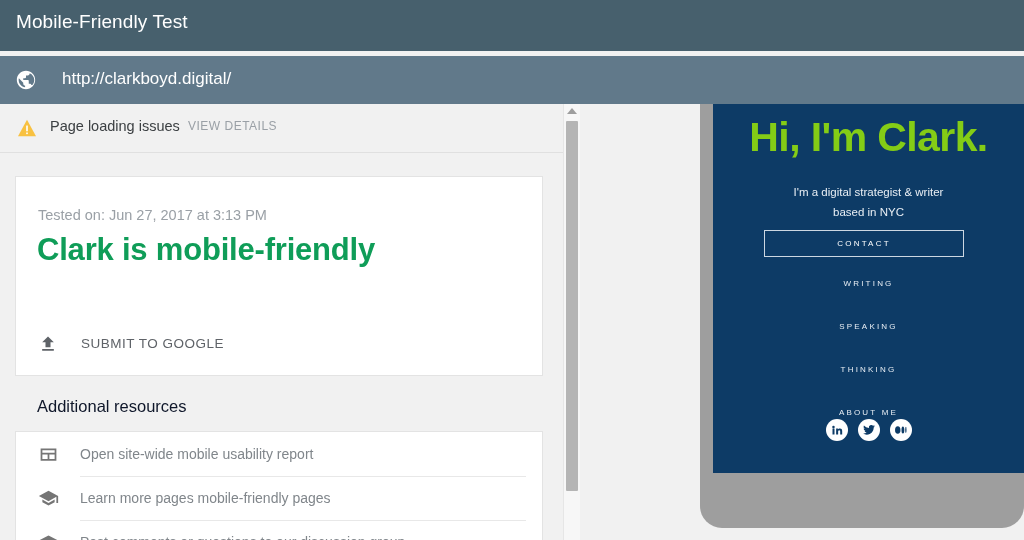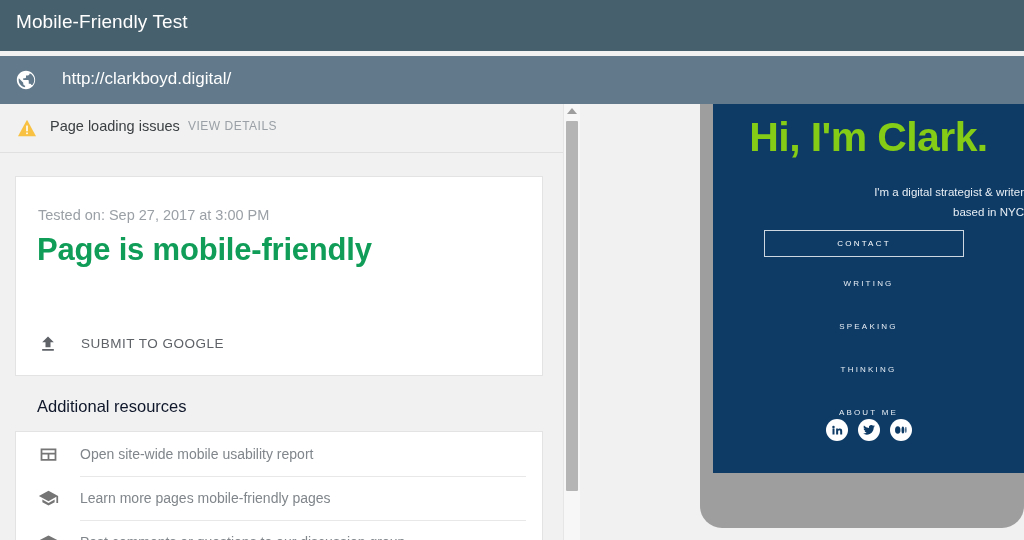--- a/index.html
+++ b/index.html
@@ -290,21 +290,21 @@
     font-weight: bold;
     letter-spacing: -.6px;
     white-space: nowrap;
     margin-top: 8px;
   }
   .hero-sub {
     position: absolute;
     left: 0;
     right: 0;
     top: 88px;
-    text-align: right;
+    text-align: center;
     font-size: 11.5px;
     color: #e8eef4;
     line-height: 20px;
   }
   .contact-btn {
     position: absolute;
     left: 51px;
     top: 136px;
     width: 200px;
     height: 27px;
@@ -382,22 +382,22 @@
           <path fill="#f8c141" d="M12 1L23 21H1z"></path>
           <rect x="11" y="8" width="2" height="7" fill="#ffffff"></rect>
           <rect x="11" y="16.5" width="2" height="2" fill="#ffffff"></rect>
         </svg>
       </span>
       <div class="notice-text">Page loading issues</div>
       <div class="notice-link">VIEW DETAILS</div>
     </div>
 
     <div class="card">
-      <div class="tested-on">Tested on: Sep 27, 2017 at 3:00 PM</div>
-      <div class="verdict">Page is mobile-friendly</div>
+      <div class="tested-on">Tested on: Jun 27, 2017 at 3:13 PM</div>
+      <div class="verdict">Clark is mobile-friendly</div>
       <div class="submit-row">
         <span class="upload-icon">
           <svg width="20" height="20" viewBox="0 0 24 24">
             <path fill="#5f6368" d="M9 16h6v-6h4l-7-7-7 7h4v6zm-4 2h14v2H5v-2z"></path>
           </svg>
         </span>
         <span class="submit-label">SUBMIT TO GOOGLE</span>
       </div>
     </div>
 

